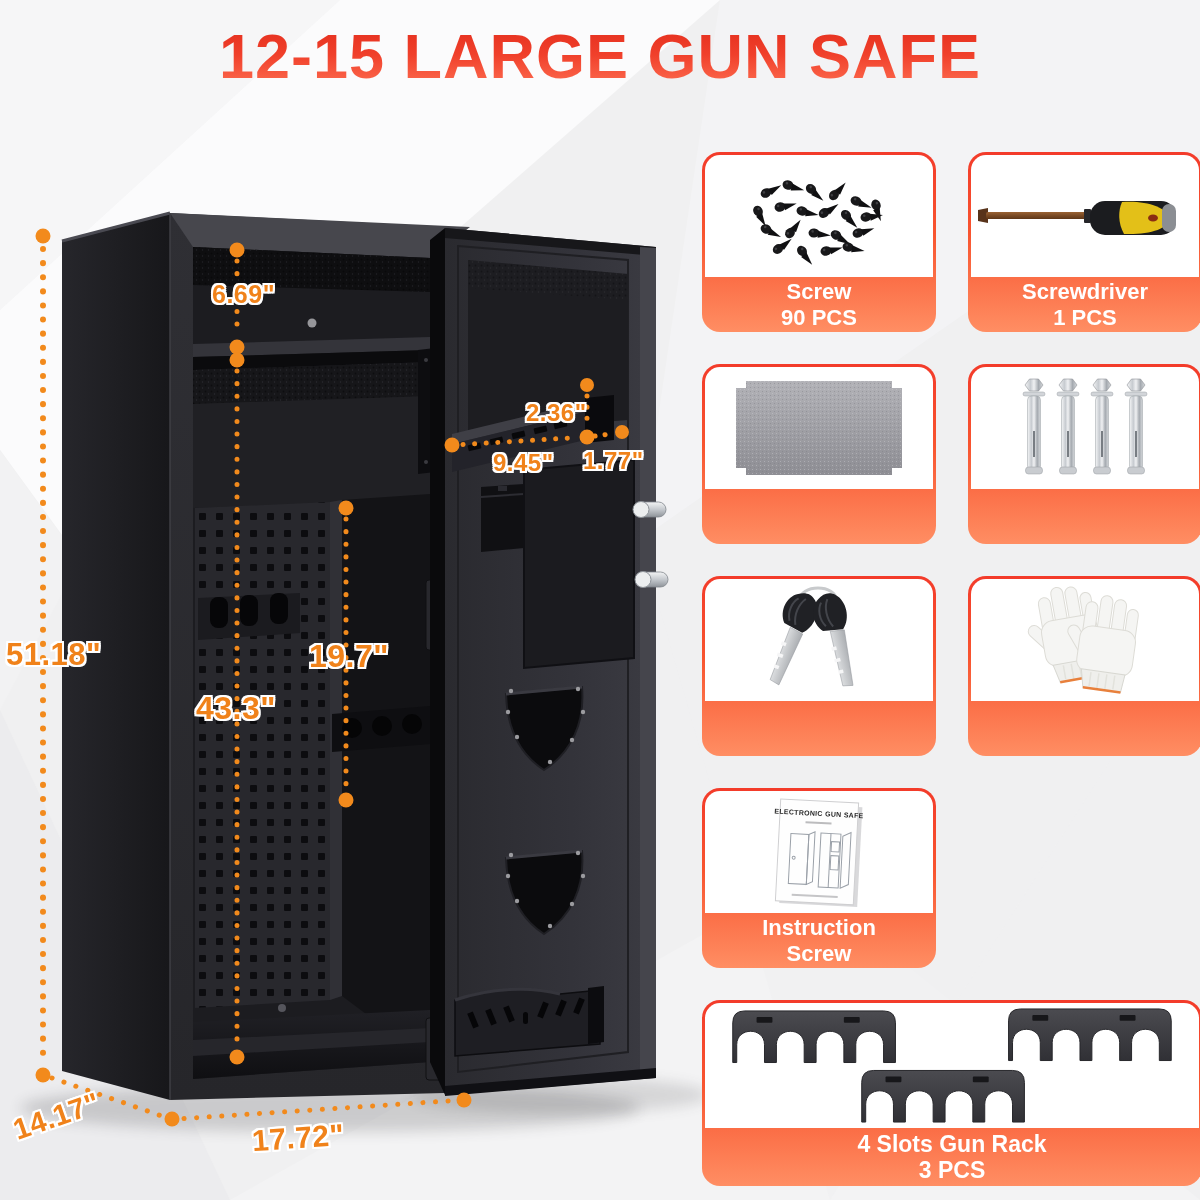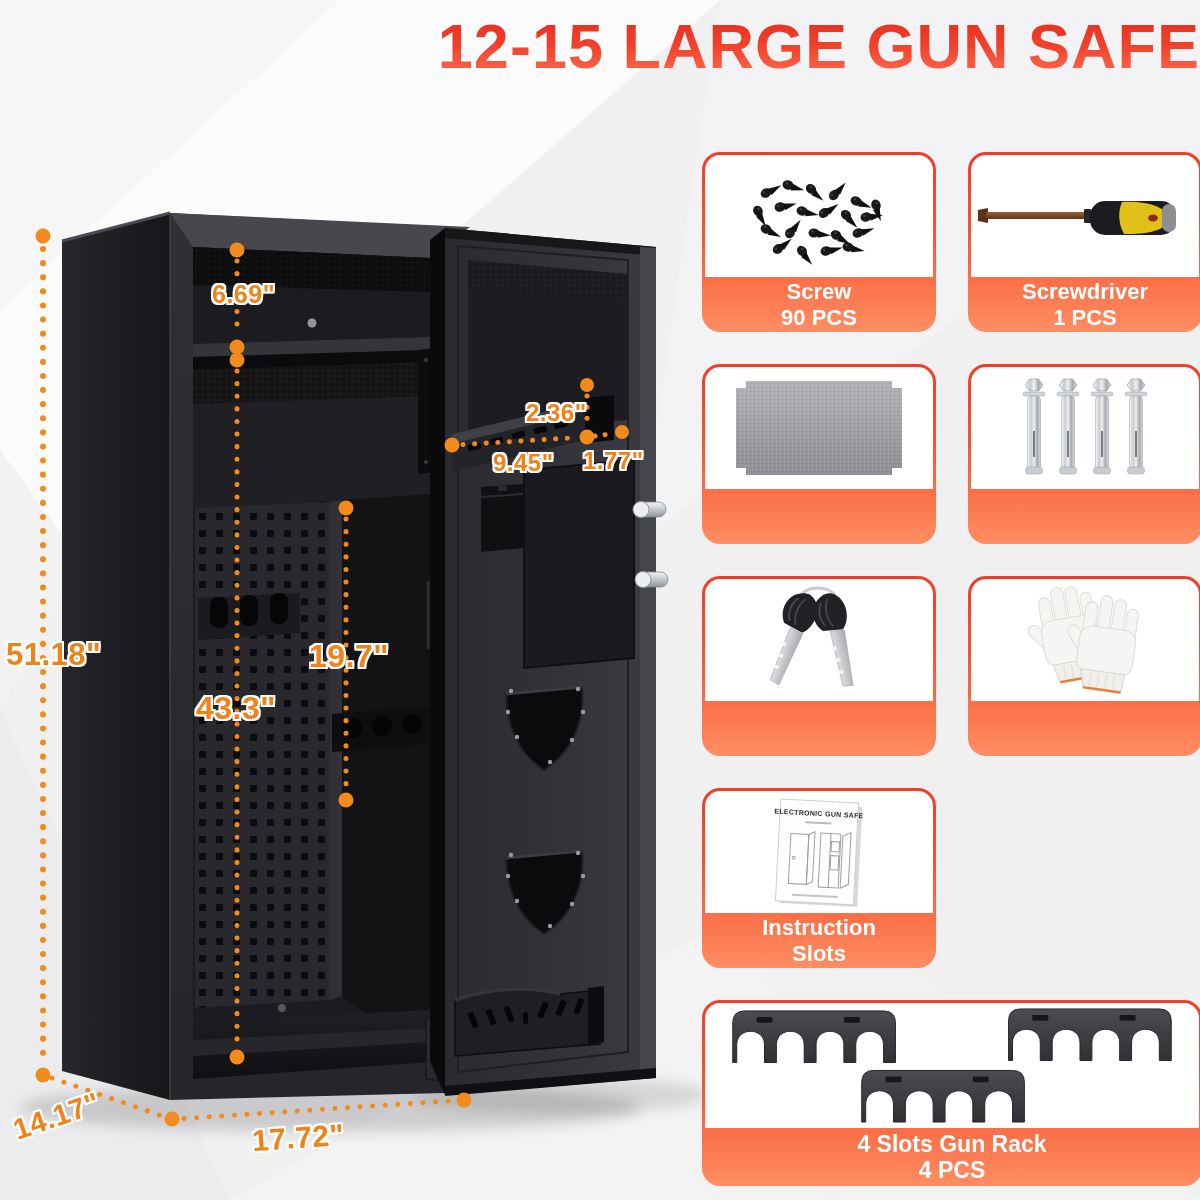--- a/index.html
+++ b/index.html
@@ -1,20 +1,20 @@
 <!DOCTYPE html>
 <html><head>
 <meta charset="utf-8">
 <style>
   html,body{margin:0;padding:0;background:#e8e8ea;}
   .stage{position:relative;width:1200px;height:1200px;overflow:hidden;background:#f0f0f1;
          font-family:"Liberation Sans","DejaVu Sans",sans-serif;}
   .stage svg{display:block;}
   .bg-svg,.safe-svg{position:absolute;left:0;top:0;width:1200px;height:1200px;}
-  .page-title{position:absolute;top:10px;left:0;right:0;text-align:right;
+  .page-title{position:absolute;top:20px;left:0;right:0;text-align:center;
     font-size:63px;font-weight:700;letter-spacing:1px;white-space:nowrap;
     color:#f0432e;background:linear-gradient(180deg,#e22c1c 0%,#f0402b 48%,#ff7255 100%);
     -webkit-background-clip:text;background-clip:text;-webkit-text-fill-color:transparent;}
   .dim{position:absolute;font-weight:700;color:#F0821A;white-space:nowrap;letter-spacing:.5px;
     text-shadow:-2px -2px 0 #fff,2px -2px 0 #fff,-2px 2px 0 #fff,2px 2px 0 #fff,
                  0 -2px 0 #fff,0 2px 0 #fff,-2px 0 0 #fff,2px 0 0 #fff;}
   .s31{font-size:31px;} .s32{font-size:32px;} .s25{font-size:25px;} .s24{font-size:24px;}
   .s29{font-size:29px;} .s30{font-size:30px;}
   .cards{position:absolute;left:702px;top:152px;width:492px;display:grid;
     grid-template-columns:234px 234px;grid-template-rows:180px 180px 180px 180px 186px;
@@ -421,21 +421,21 @@
               <line x1="124" y1="42" x2="124" y2="96"></line>
               <rect x="125" y="50" width="8" height="10"></rect>
               <rect x="125" y="64" width="8" height="14"></rect>
               <polygon points="136,44 144,40 144,92 136,96"></polygon>
             </g>
             <rect x="88" y="104" width="46" height="2" fill="#c5c5c7"></rect>
           </g>
         </svg>
       </div>
       <div class="label">
-        <span class="wrap2">Instruction Slots</span>
+        <span class="wrap2">Instruction Screw</span>
 
       </div>
     </div>
 
     <div class="card wide">
       <div class="photo">
         <svg viewBox="0 0 470 126">
           <defs>
             <linearGradient id="rk-g" x1="0" y1="0" x2="0" y2="1">
               <stop offset="0" stop-color="#4b4b50"></stop>
@@ -447,18 +447,18 @@
               <rect x="116" y="12" width="16" height="6" rx="1" fill="#17171a"></rect>
             </g>
           </defs>
           <use href="#rk-r" transform="translate(10,2)"></use>
           <use href="#rk-r" transform="translate(288,0)"></use>
           <use href="#rk-r" transform="translate(140,62)"></use>
         </svg>
       </div>
       <div class="label">
         <span>4 Slots Gun Rack</span>
-        <span>4 PCS</span>
+        <span>3 PCS</span>
       </div>
     </div>
 
   </div>
 </div>
 
 </body></html>

